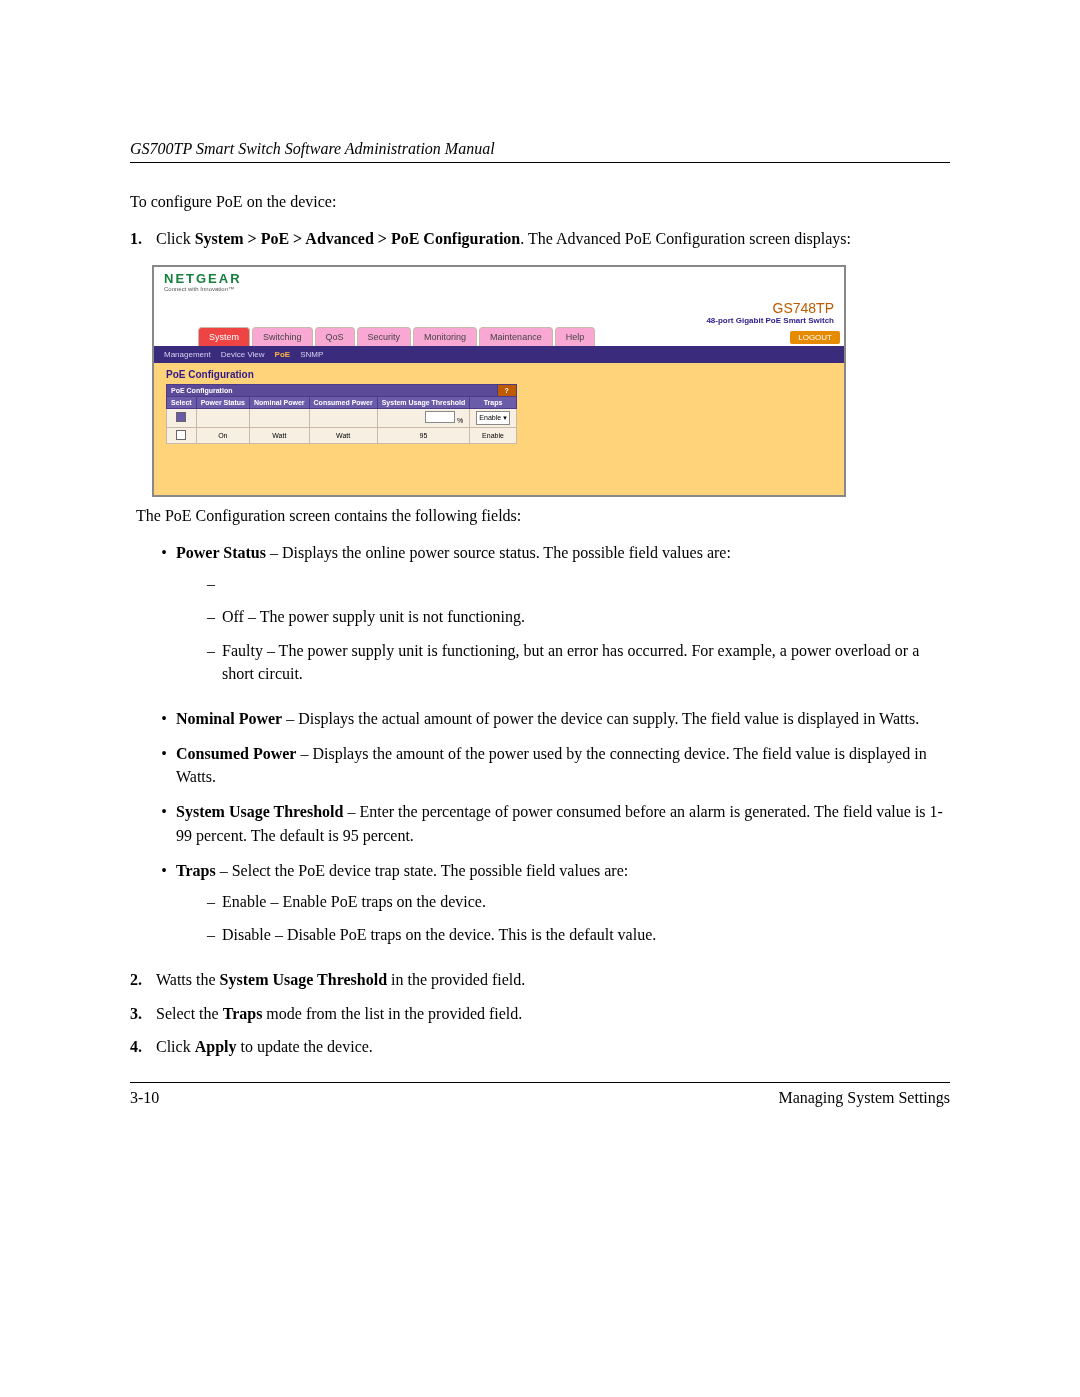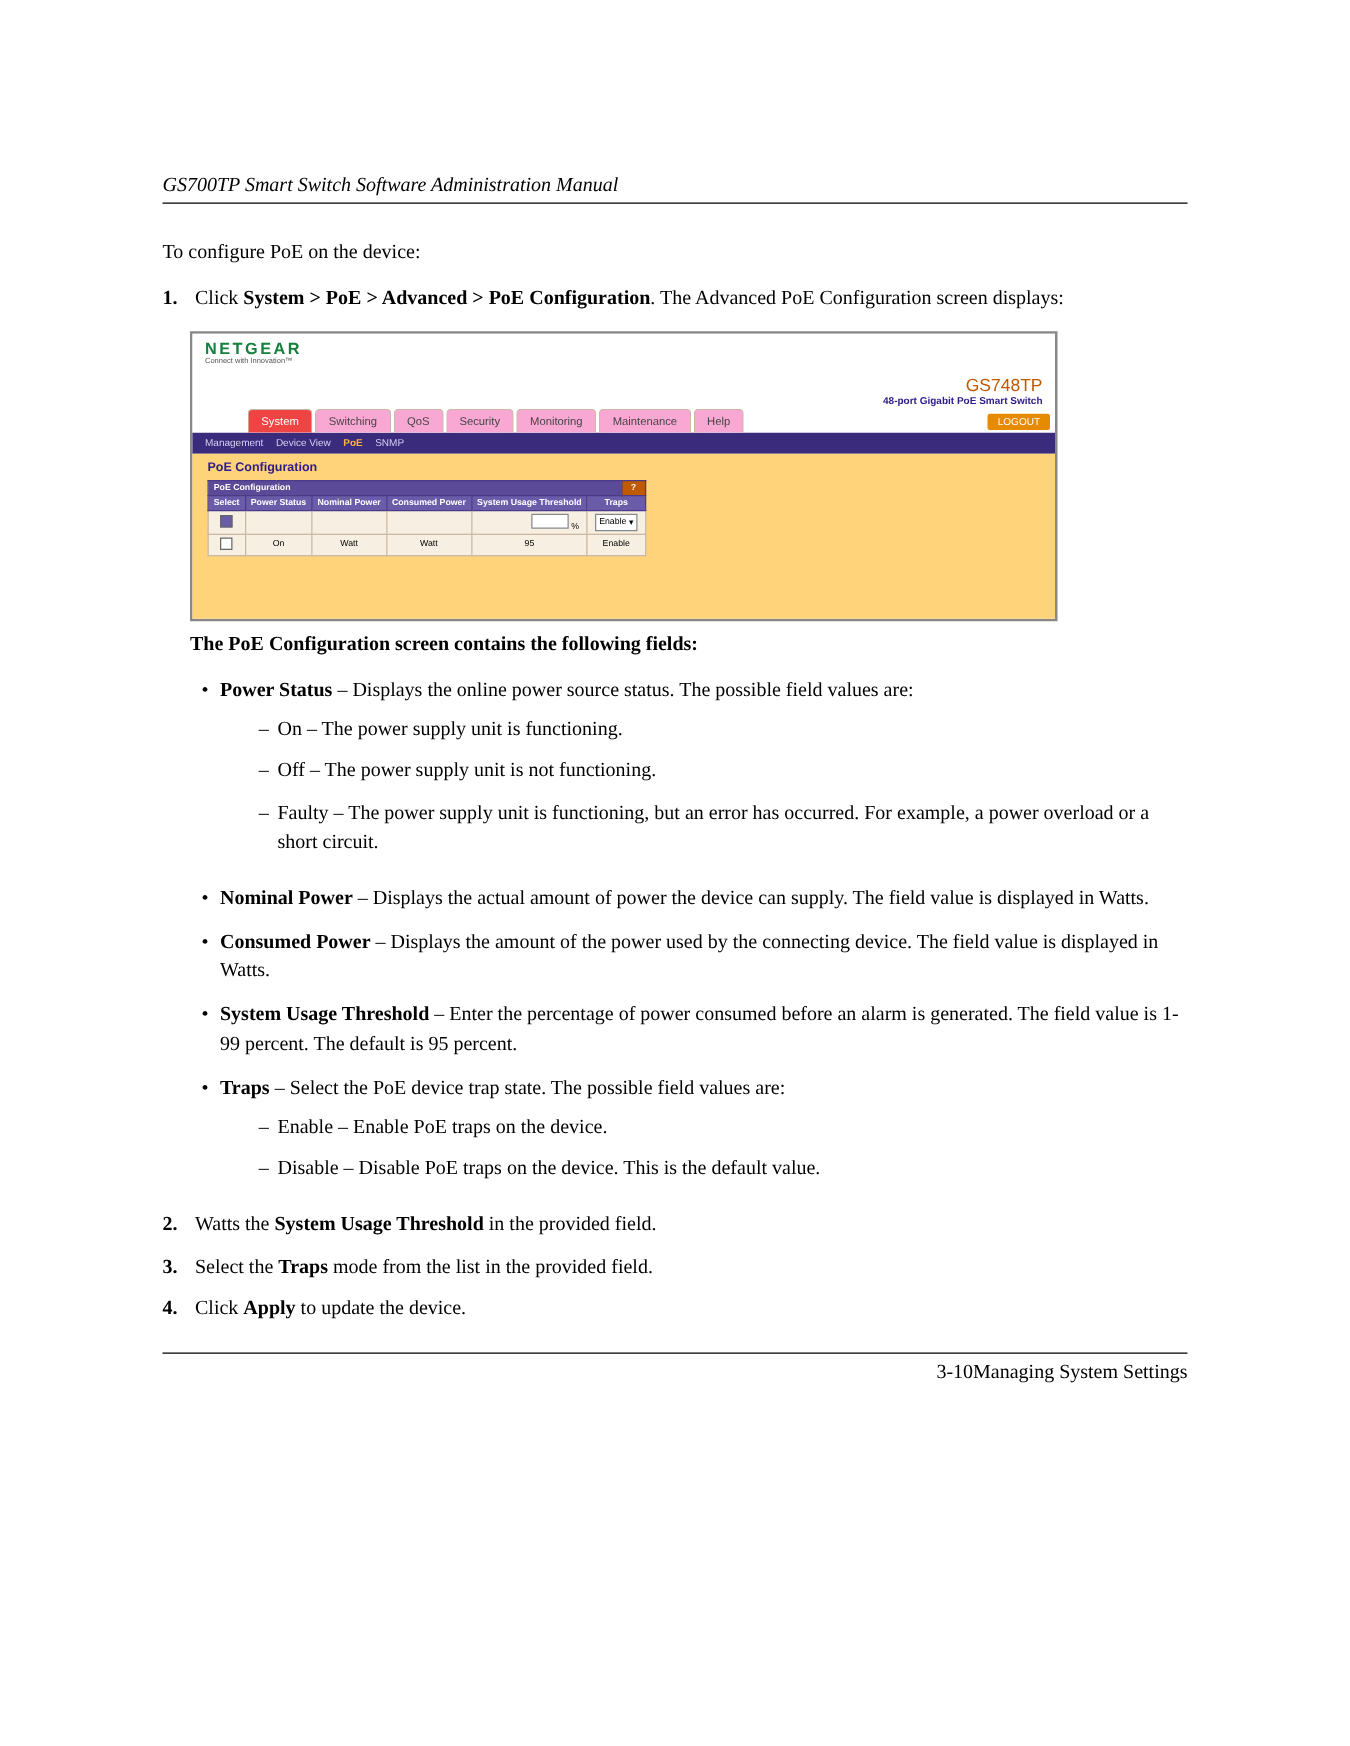--- a/index.html
+++ b/index.html
@@ -256,21 +256,21 @@
   ul.dashes > li .dash {
     width: 22px;
     flex-shrink: 0;
     text-align: center;
   }
   .footer-line {
     border-top: 1px solid #000;
     margin-top: 24px;
     padding-top: 6px;
     display: flex;
-    justify-content: flex-end;
+    justify-content: space-between;
     font-size: 16px;
   }
   .version {
     text-align: center;
     font-style: italic;
     font-size: 16px;
     margin-top: 10px;
   }
   b { font-weight: bold; }
 </style>
@@ -358,31 +358,30 @@
             <td>95</td>
             <td colspan="2">Enable</td>
           </tr>
         </tbody>
           </table>
       </div>
     </div>
   </div>
 
 
-  <p class="para" style="margin-left:22px;font-weight:bold;">The PoE Configuration screen contains the following fields:</p>
+  <p class="para" style="margin-left:6px;">The PoE Configuration screen contains the following fields:</p>
 
   <ul class="bullets">
     <li>
       <span class="dot">•</span>
       <span class="body">
         <b>Power Status</b><span> – Displays the online power source status. The possible field values are:</span>
         <ul class="dashes">
           <li>
               <span class="dash">–</span>
-              <span>On – The power supply unit is functioning.</span>
             </li>
           <li>
               <span class="dash">–</span>
               <span>Off – The power supply unit is not functioning.</span>
             </li>
           <li>
               <span class="dash">–</span>
               <span>Faulty – The power supply unit is functioning, but an error has occurred. For example, a power overload or a short circuit.</span>
             </li>
         </ul>

